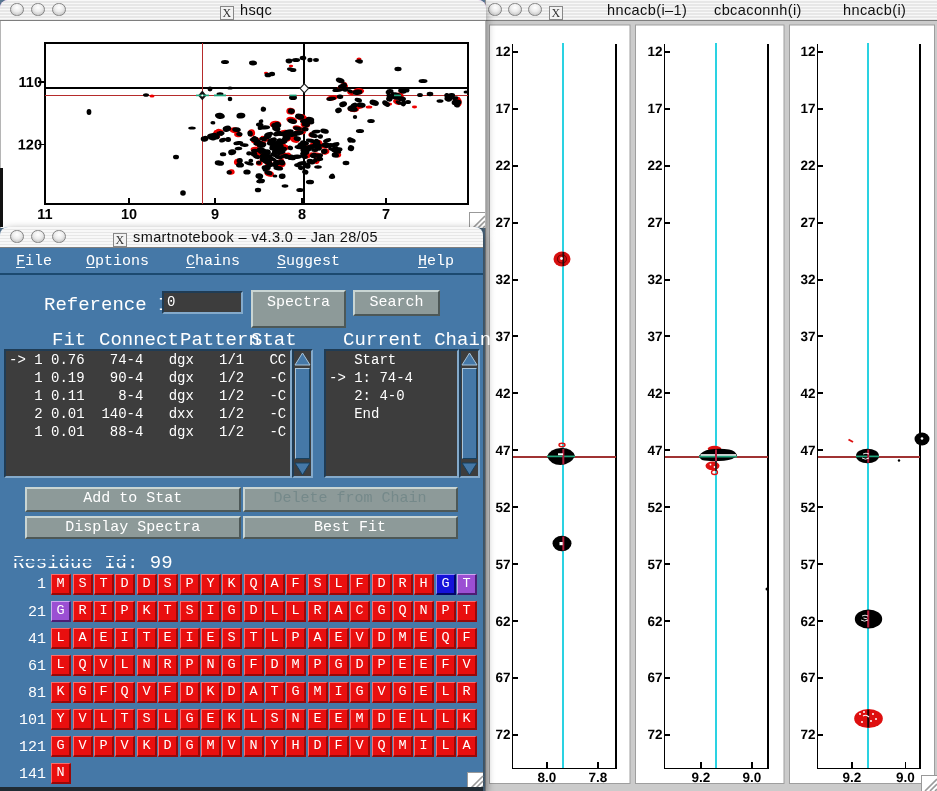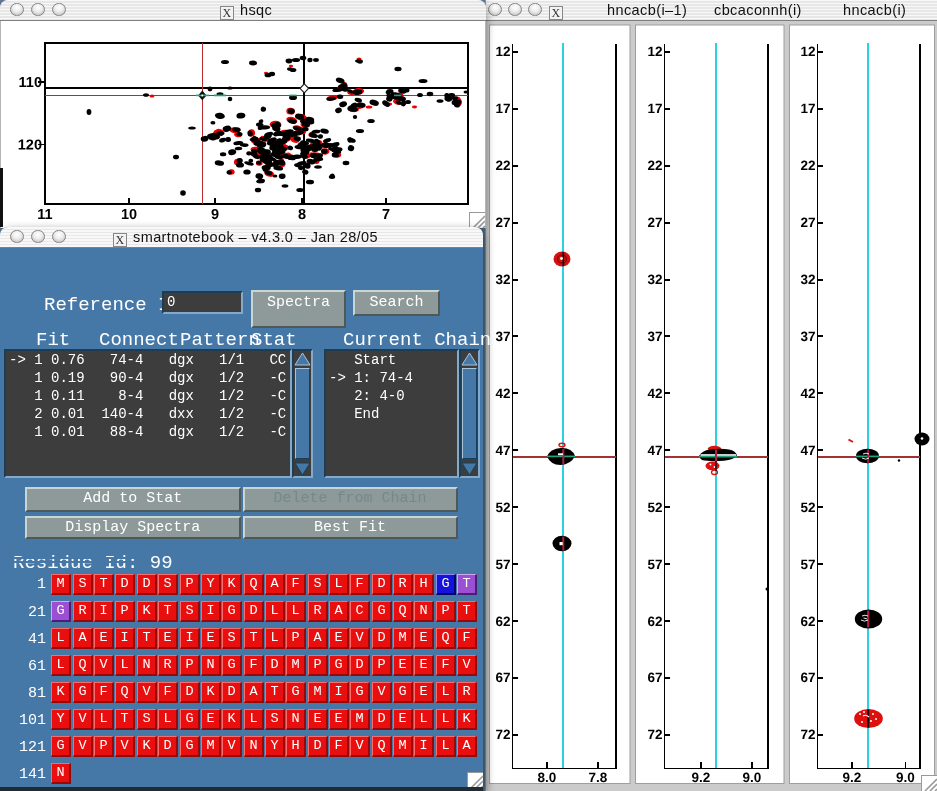--- a/index.html
+++ b/index.html
@@ -634,26 +634,33 @@
 </div>
 
 <div id="winS">
   <div class="mactitle">
     <div class="btn" style="left:10px"></div>
         <div class="btn" style="left:31px"></div>
         <div class="btn" style="left:52px"></div>
     <span class="title-txt" style="left:113px"><span class="xicon">X</span>smartnotebook – v4.3.0 – Jan 28/05</span>
   </div>
   <div class="body">
+    <div class="menubar">
+      <span style="left:16px"><u>F</u>ile</span>
+      <span style="left:86px"><u>O</u>ptions</span>
+      <span style="left:186px"><u>C</u>hains</span>
+      <span style="left:277px"><u>S</u>uggest</span>
+      <span style="left:418px"><u>H</u>elp</span>
+    </div>
     <div class="tklabel" style="left:44px;top:46px">Reference Id:</div>
     <div class="entry" style="left:162px;top:43px;width:81px;height:23px">0</div>
     <div class="tkbtn" style="left:251px;top:42px;width:95px;height:38px;line-height:22px">Spectra</div>
     <div class="tkbtn" style="left:353px;top:42px;width:87px;height:26px;line-height:22px">Search</div>
 
-    <div class="tklabel" style="left:36px;top:81px">Fit</div>
+    <div class="tklabel" style="left:52px;top:81px">Fit</div>
     <div class="tklabel" style="left:99px;top:81px">Connect</div>
     <div class="tklabel" style="left:180px;top:81px">Pattern</div>
     <div class="tklabel" style="left:251px;top:81px">Stat</div>
     <div class="tklabel" style="left:343px;top:81px">Current Chain</div>
 
     <div class="listbox" style="left:4px;top:101px;width:288px;height:129px">-&gt;&nbsp;1&nbsp;0.76&nbsp;&nbsp;&nbsp;74-4&nbsp;&nbsp;&nbsp;dgx&nbsp;&nbsp;&nbsp;1/1&nbsp;&nbsp;&nbsp;CC
 &nbsp;&nbsp;&nbsp;1&nbsp;0.19&nbsp;&nbsp;&nbsp;90-4&nbsp;&nbsp;&nbsp;dgx&nbsp;&nbsp;&nbsp;1/2&nbsp;&nbsp;&nbsp;-C
 &nbsp;&nbsp;&nbsp;1&nbsp;0.11&nbsp;&nbsp;&nbsp;&nbsp;8-4&nbsp;&nbsp;&nbsp;dgx&nbsp;&nbsp;&nbsp;1/2&nbsp;&nbsp;&nbsp;-C
 &nbsp;&nbsp;&nbsp;2&nbsp;0.01&nbsp;&nbsp;140-4&nbsp;&nbsp;&nbsp;dxx&nbsp;&nbsp;&nbsp;1/2&nbsp;&nbsp;&nbsp;-C
 &nbsp;&nbsp;&nbsp;1&nbsp;0.01&nbsp;&nbsp;&nbsp;88-4&nbsp;&nbsp;&nbsp;dgx&nbsp;&nbsp;&nbsp;1/2&nbsp;&nbsp;&nbsp;-C</div>

